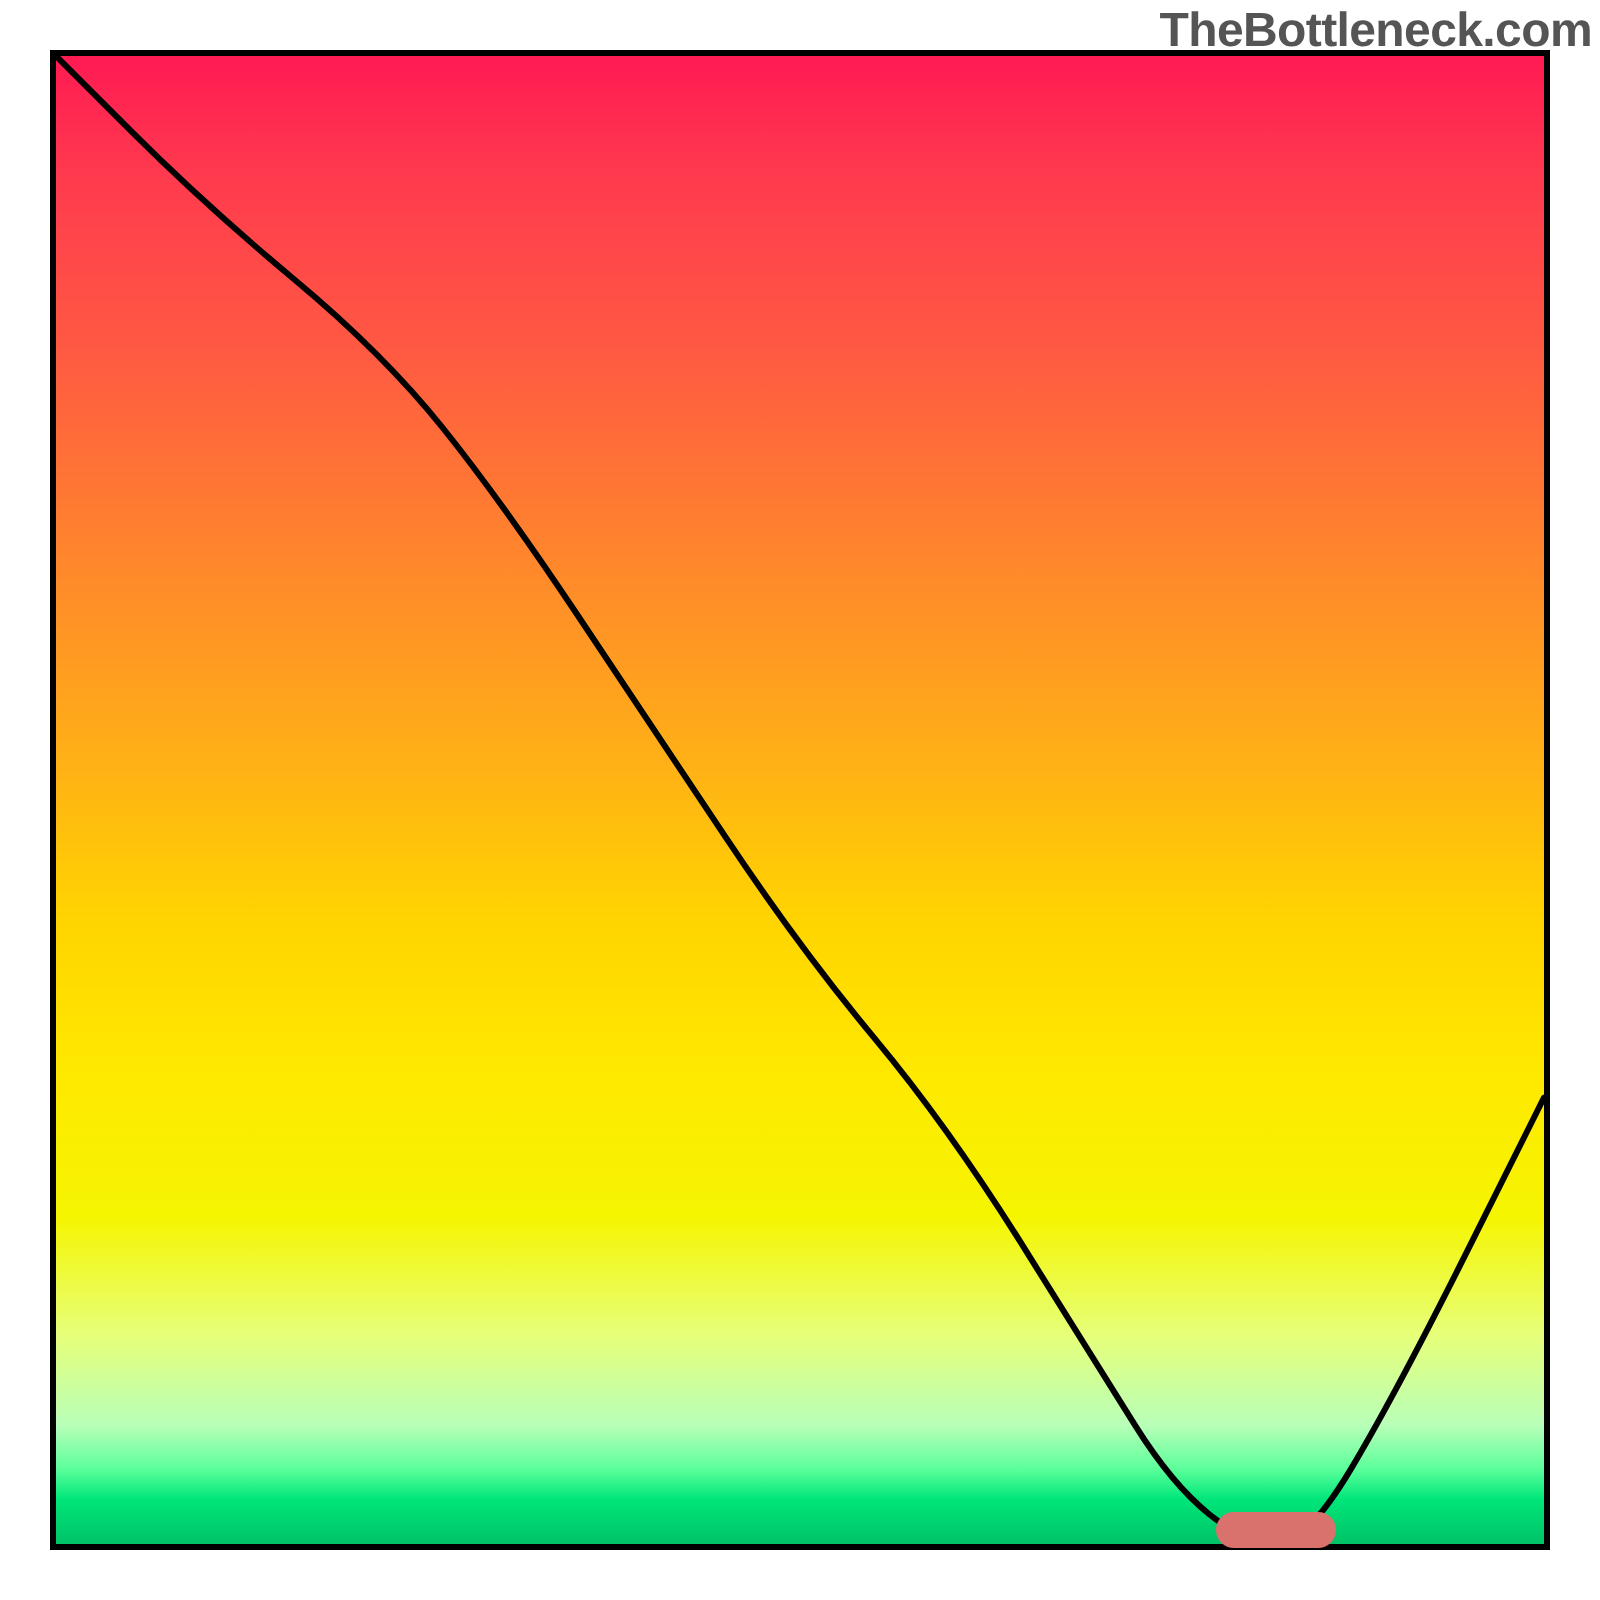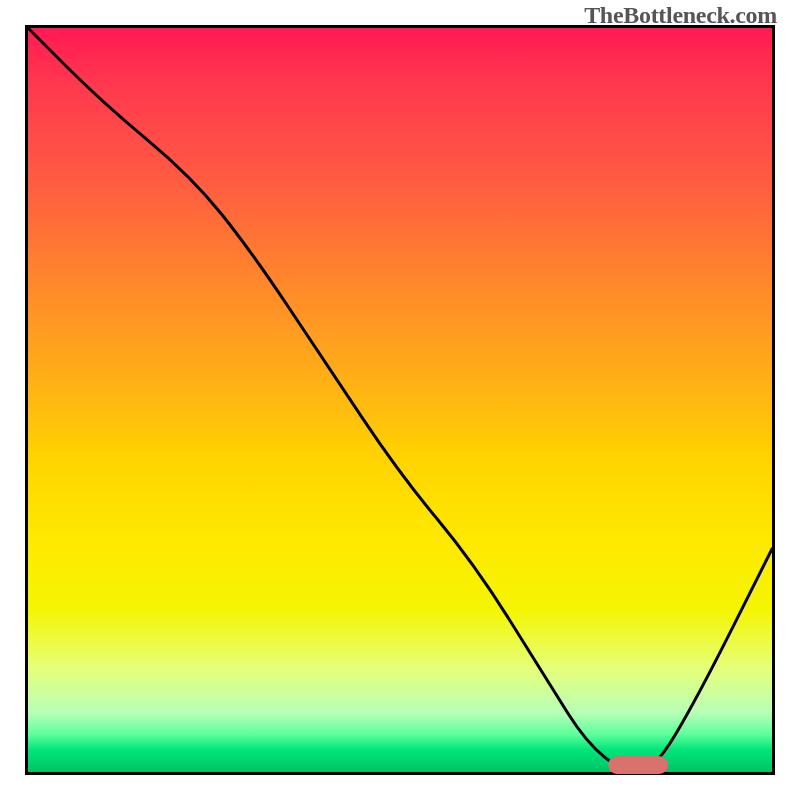--- a/index.html
+++ b/index.html
@@ -12,27 +12,26 @@
     font-family: Arial, Helvetica, sans-serif;
   }
   .chart-container {
     position: relative;
     width: 800px;
     height: 800px;
   }
   .watermark {
     position: absolute;
     top: 2px;
-    right: 23px;
+    right: 4px;
     font-size: 24px;
     font-weight: 600;
     color: #555;
     letter-spacing: -0.3px;
     z-index: 10;
-    font-family: Liberation Serif, serif;
   }
   .plot-frame {
     position: absolute;
     left: 25px;
     top: 25px;
     width: 750px;
     height: 750px;
     border: 3px solid #000;
     box-sizing: border-box;
   }

